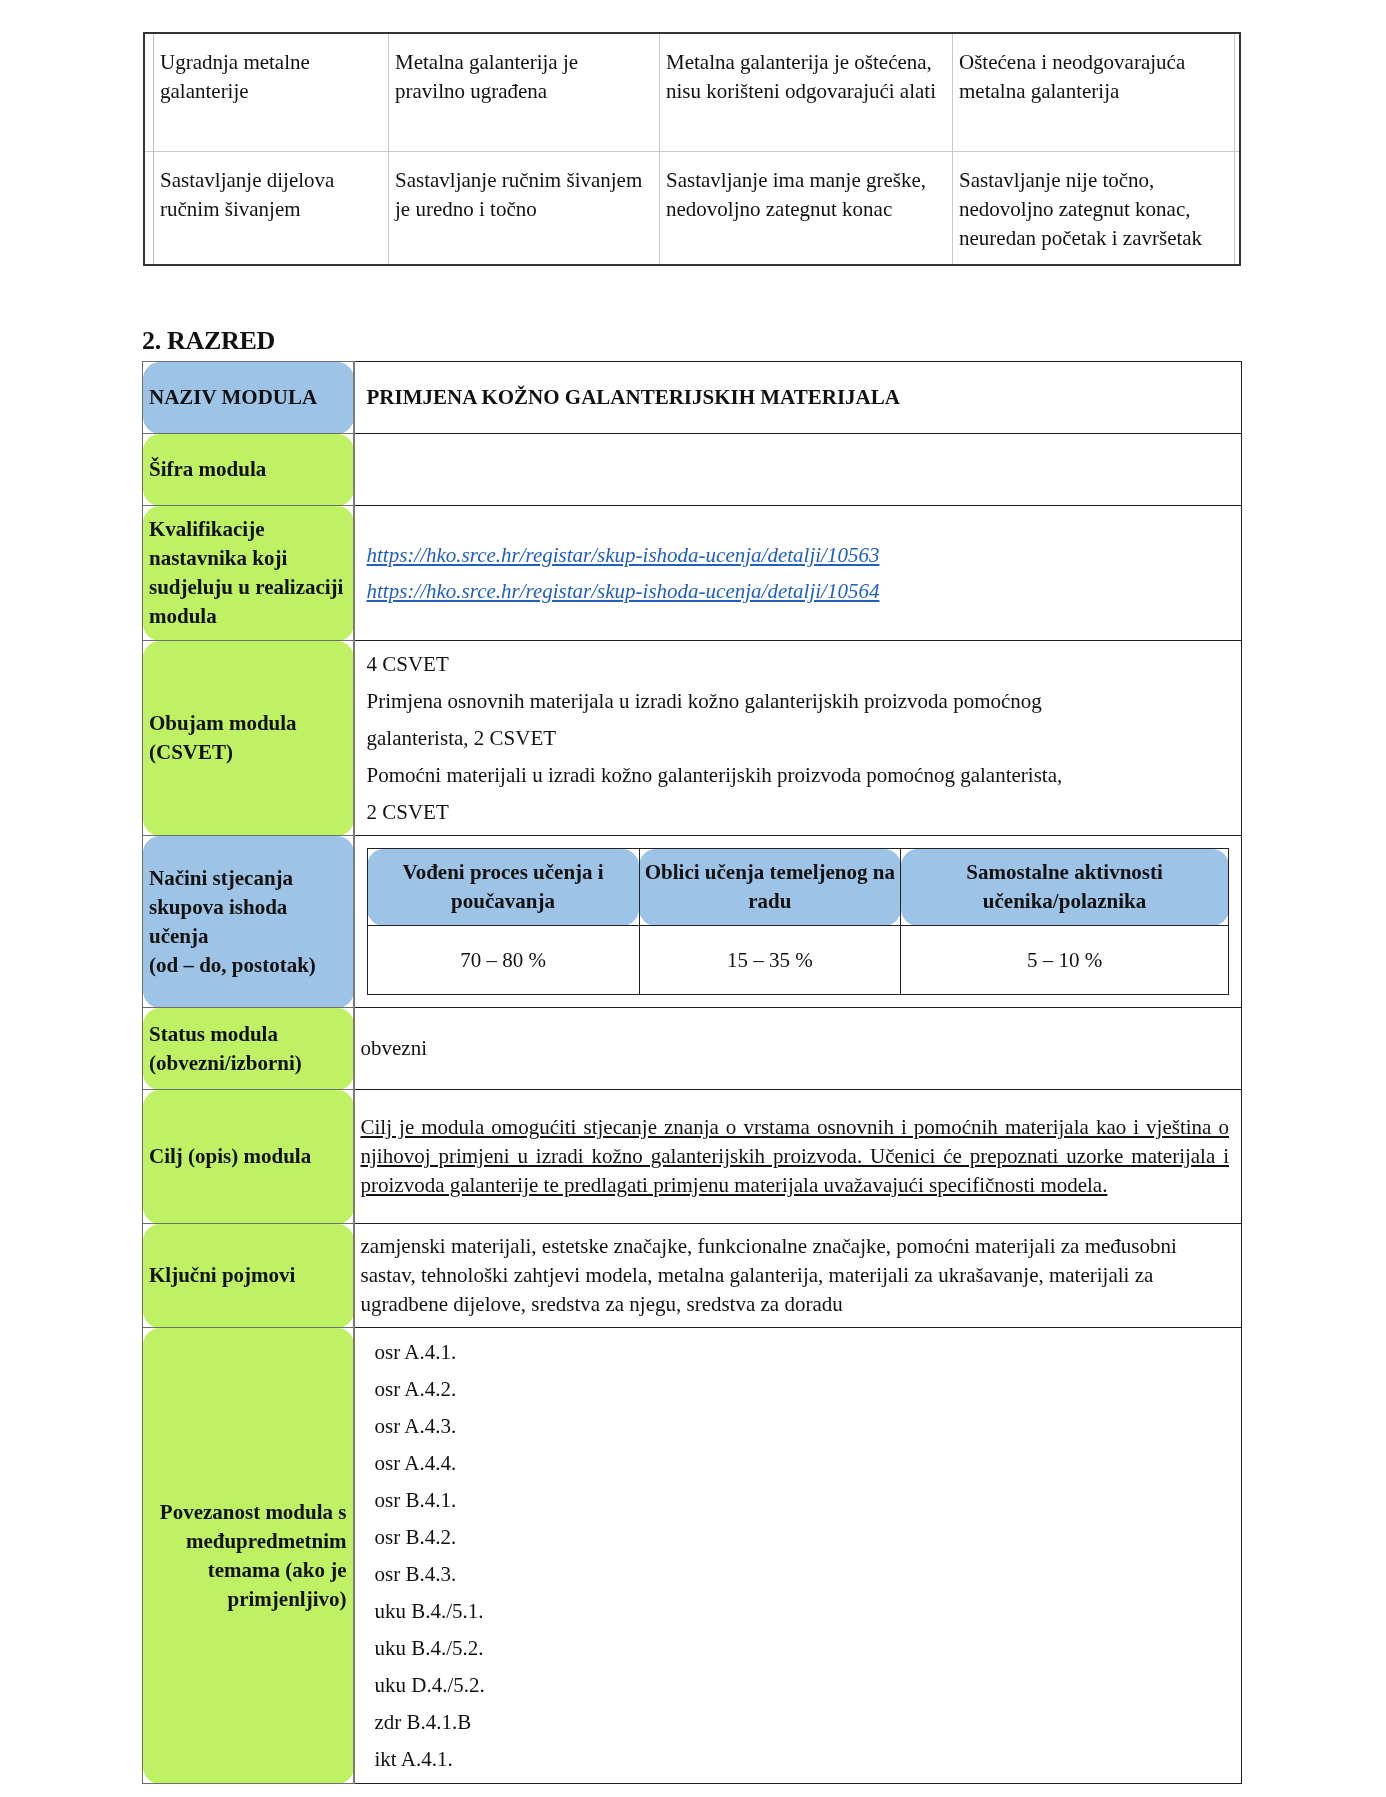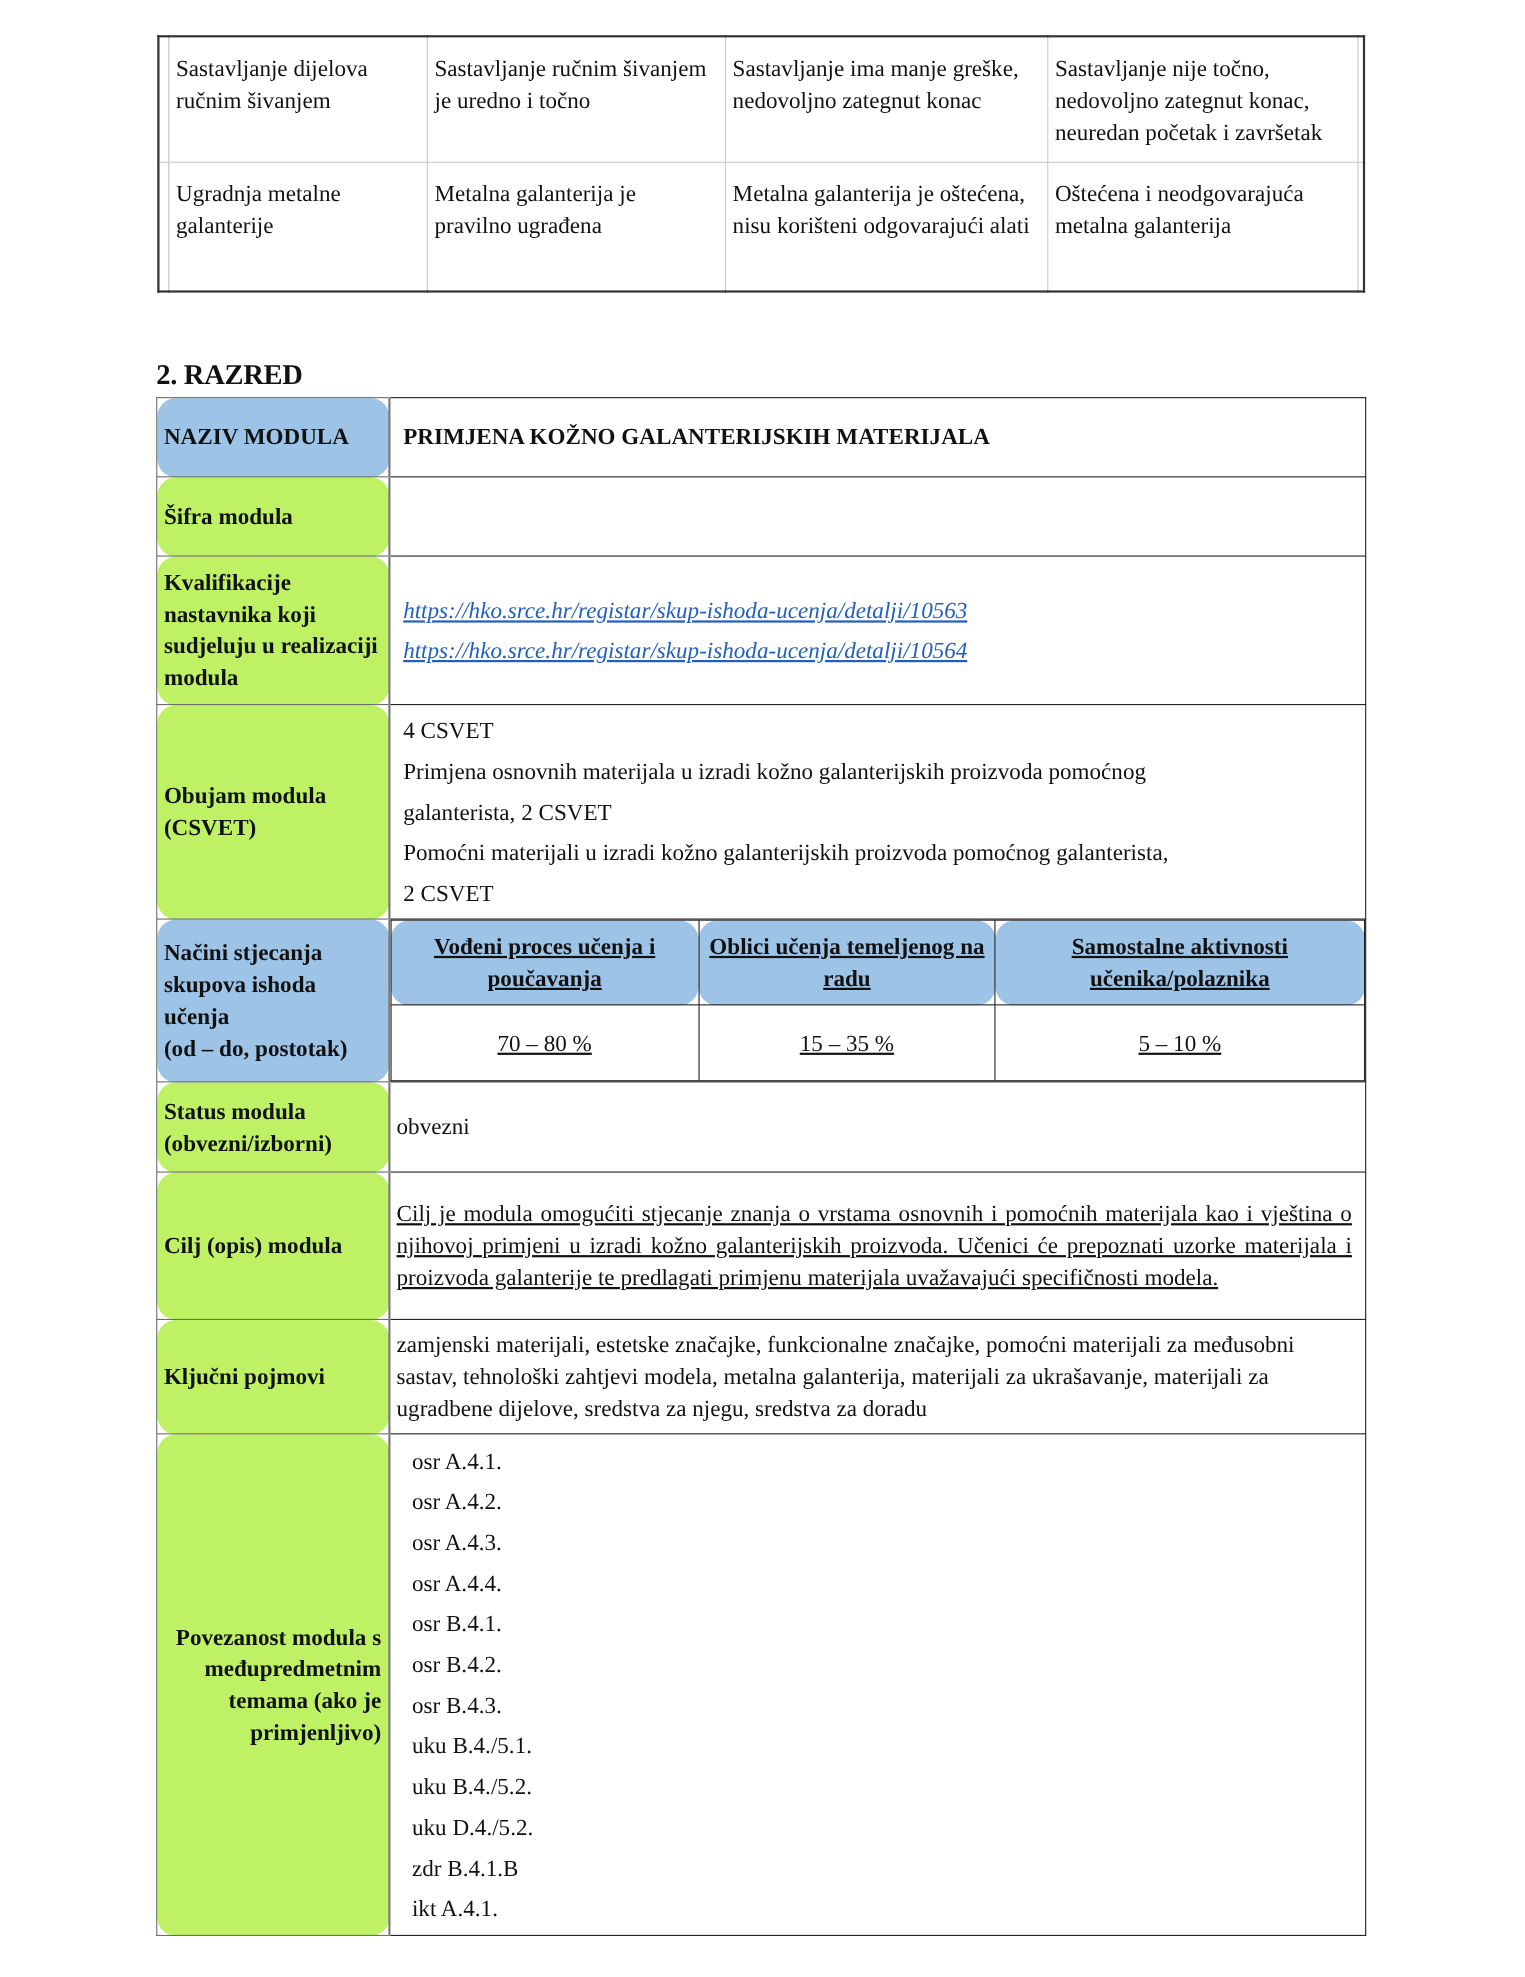--- a/index.html
+++ b/index.html
@@ -59,34 +59,34 @@
   .justify { text-align: justify; }
   .cross-item { display: block; line-height: 37px; }
 </style>
 </head>
 <body>
 
 <div class="page">
 
   <table class="top-table">
     <tbody>
-        <tr style="height:114px;">
+        <tr>
+      <td class="inner-left"></td>
+      <td>Ugradnja metalne galanterije</td>
+      <td>Metalna galanterija je pravilno ugrađena</td>
+      <td>Metalna galanterija je oštećena, nisu korišteni odgovarajući alati</td>
+      <td>Oštećena i neodgovarajuća metalna galanterija</td>
+      <td class="inner-right"></td>
+    </tr>
+    <tr style="height:114px;">
       <td class="inner-left"></td>
       <td style="width:222px;">Sastavljanje dijelova ručnim šivanjem</td>
       <td style="width:258px;">Sastavljanje ručnim šivanjem je uredno i točno</td>
       <td style="width:280px;">Sastavljanje ima manje greške, nedovoljno zategnut konac</td>
       <td>Sastavljanje nije točno, nedovoljno zategnut konac, neuredan početak i završetak</td>
-      <td class="inner-right"></td>
-    </tr>
-    <tr>
-      <td class="inner-left"></td>
-      <td>Ugradnja metalne galanterije</td>
-      <td>Metalna galanterija je pravilno ugrađena</td>
-      <td>Metalna galanterija je oštećena, nisu korišteni odgovarajući alati</td>
-      <td>Oštećena i neodgovarajuća metalna galanterija</td>
       <td class="inner-right"></td>
     </tr>
   </tbody>
     </table>
 
   <div class="section-heading">2. RAZRED</div>
 
   <table class="mod-table">
     <tbody>
         <tr style="height:72px;">
@@ -112,21 +112,21 @@
         <span class="obujam-line">galanterista, 2 CSVET</span>
         <span class="obujam-line">Pomoćni materijali u izradi kožno galanterijskih proizvoda pomoćnog galanterista,</span>
         <span class="obujam-line">2 CSVET</span>
       </td>
     </tr>
     <tr style="height:146px;">
       <td class="lbl dark">
         <span>Načini stjecanja skupova ishoda učenja</span><br>
         <span>(od – do, postotak)</span>
       </td>
-      <td class="val" style="padding:0;text-decoration:underline;">
+      <td class="val" style="padding:12px;">
         <table class="sub-table">
           <tbody>
                 <tr>
             <td class="sub-head">Vođeni proces učenja i poučavanja</td>
             <td class="sub-head">Oblici učenja temeljenog na radu</td>
             <td class="sub-head">Samostalne aktivnosti učenika/polaznika</td>
           </tr>
           <tr>
             <td class="sub-val">70 – 80 %</td>
             <td class="sub-val">15 – 35 %</td>

